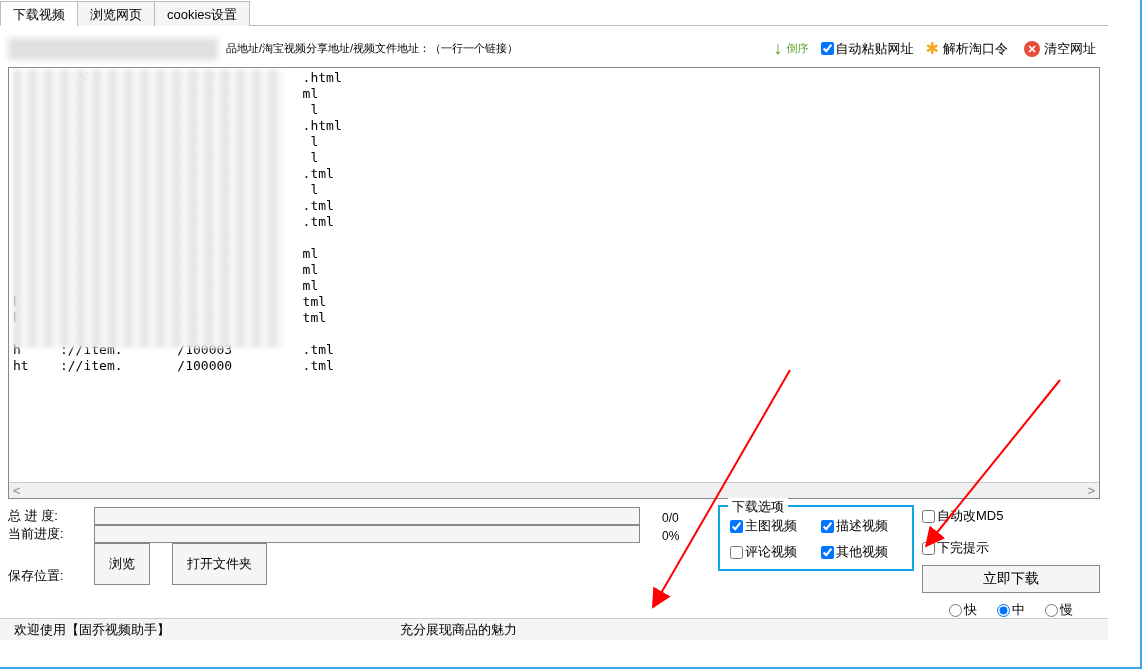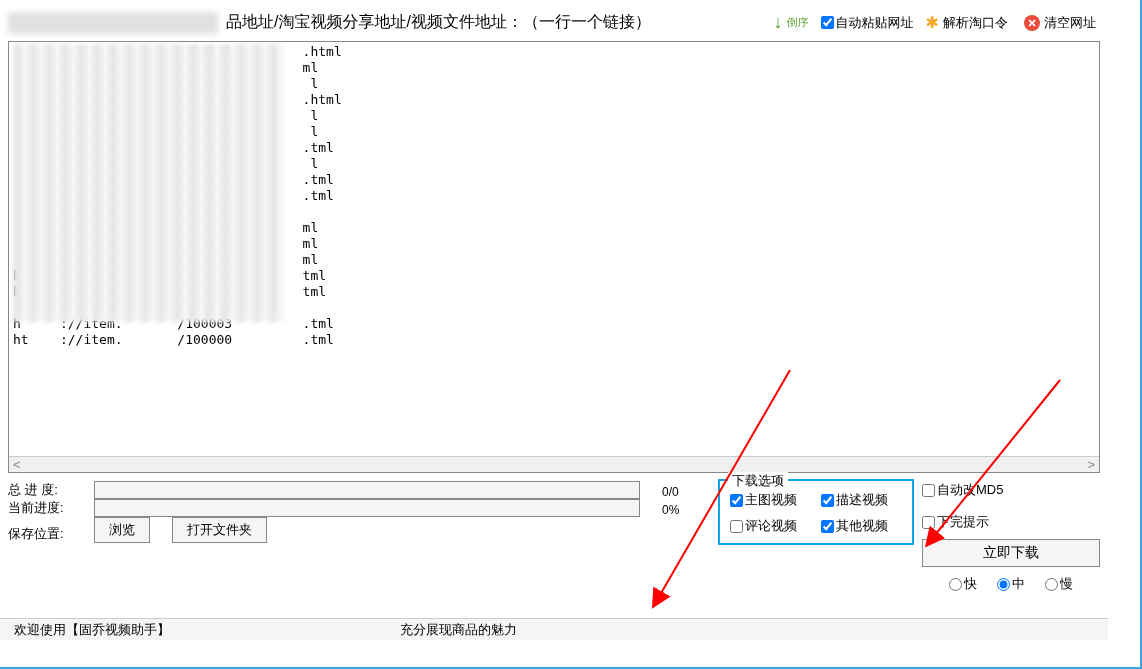--- a/index.html
+++ b/index.html
@@ -46,21 +46,21 @@
   padding: 10px 8px 6px 8px;
   gap: 8px;
 }
 .toolbar .redacted {
   width: 210px;
   height: 22px;
   background: #e0e0e0;
   filter: blur(3px);
 }
 .toolbar .prompt {
-  font-size: 16px;
+  font-size: 11px;
   color: #000;
   flex: 1;
 }
 .icon-btn {
   display: inline-flex;
   align-items: center;
   gap: 4px;
   padding: 2px 4px;
   cursor: pointer;
 }
@@ -174,21 +174,21 @@
 }
 .path-input {
   flex: 1;
   height: 22px;
   border: 1px solid #5b9bd5;
   padding: 2px 6px;
   color: #888;
   font-size: 13px;
 }
 .btn {
-  padding: 3px 14px;
+  padding: 11px 14px;
   border: 1px solid #888;
   background: #f5f5f5;
   cursor: pointer;
   font-size: 13px;
 }
 .fieldset {
   border: 2px solid #0ea5e9;
   padding: 6px 10px 8px 10px;
   position: relative;
   margin-top: -2px;
@@ -246,20 +246,25 @@
   position: absolute;
   color: #ff0000;
   pointer-events: none;
 }
 </style>
 </head>
 <body>
 
 <div class="container">
 
+  <div class="tabs">
+    <div class="tab active">下载视频</div>
+    <div class="tab">浏览网页</div>
+    <div class="tab">cookies设置</div>
+  </div>
 
   <div class="toolbar">
     <div class="redacted"></div>
     <div class="prompt">品地址/淘宝视频分享地址/视频文件地址：（一行一个链接）</div>
     <div class="icon-btn">
       <span class="icon-down-arrow">↓</span>
       <span class="reverse-text">倒序</span>
     </div>
     <label class="checkbox-wrap">
       <input type="checkbox" checked="" style="">

